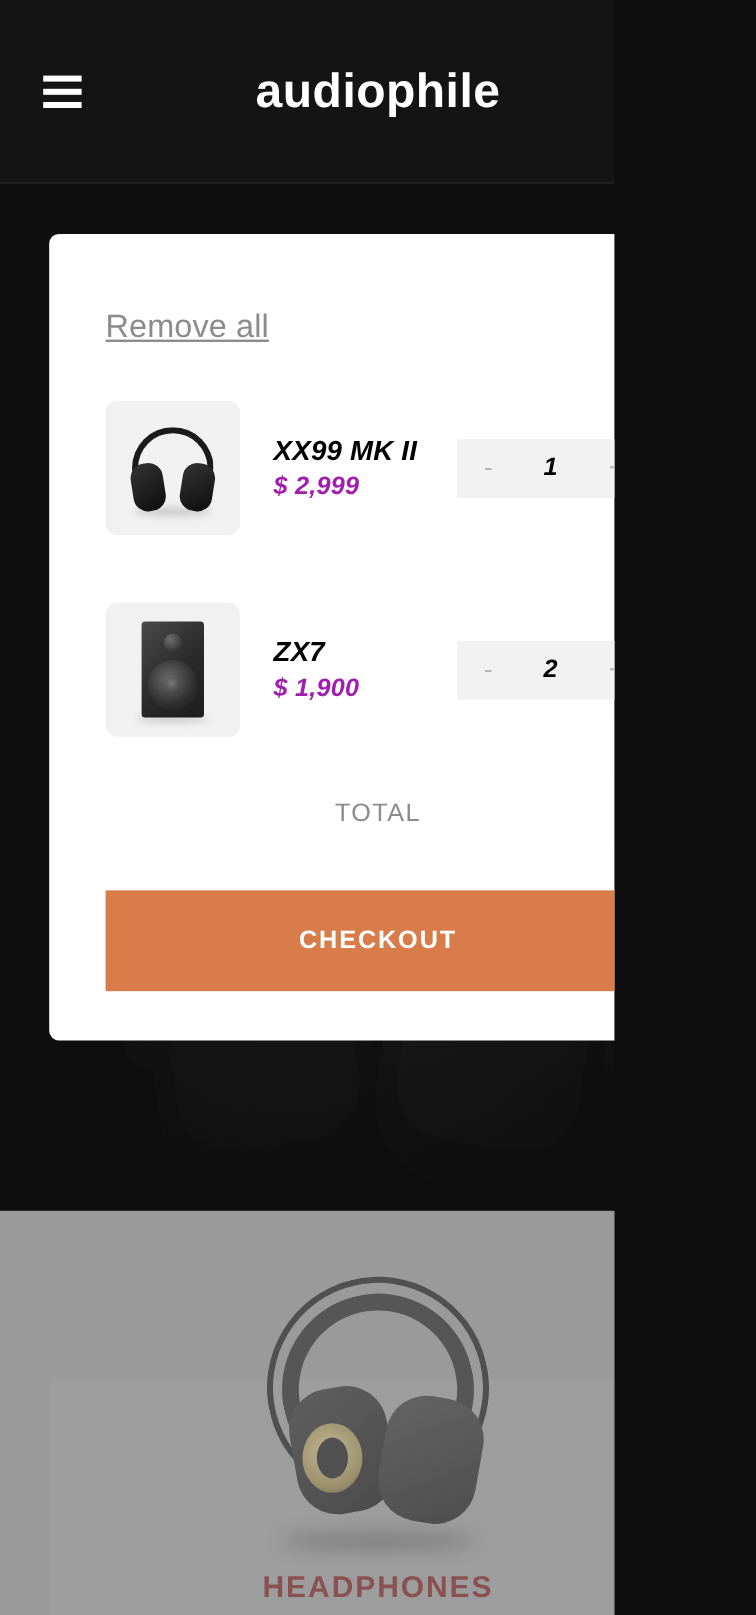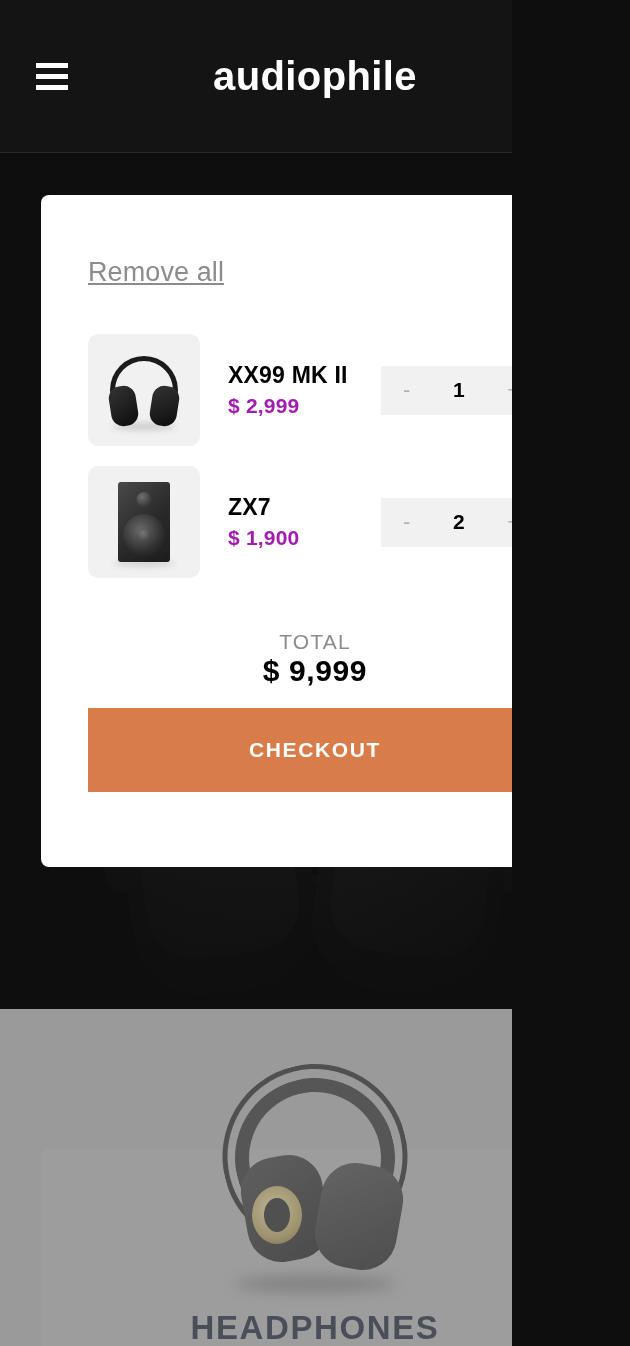--- a/index.html
+++ b/index.html
@@ -77,21 +77,21 @@
     padding:0 47px;
     z-index:30;
   }
   .cart-head { display:flex; align-items:baseline;
                justify-content:space-between; padding-top:62px; }
   .cart-title { font-size:28px; font-weight:bold; color:#000000;
                 letter-spacing:1.2px; }
   .remove-all { font-size:27px; color:#8c8c8c; text-decoration:underline;
                 cursor:pointer; letter-spacing:.1px; }
 
-  .items { margin-top:46px; display:flex; flex-direction:column; gap:20px; }
+  .items { margin-top:46px; display:flex; flex-direction:column; gap:56px;font-style:italic; }
   .item { display:flex; align-items:center; }
 
   .thumb { width:112px; height:112px; border-radius:10px; background:#F1F1F1;
            position:relative; flex:none; overflow:hidden; }
 
   
   .t-hp-band { position:absolute; left:50%; top:22px; transform:translateX(-50%);
                width:68px; height:68px; border-radius:50%;
                border:5px solid #1b1b1b; border-bottom-color:transparent; }
   .t-hp-cup { position:absolute; top:52px; width:27px; height:40px;
@@ -128,21 +128,21 @@
          padding:0 22px; flex:none; }
   .qty-btn { font-size:22px; color:#b3b3b3; cursor:pointer; line-height:1;
              user-select:none; }
   .qty-val { font-size:21px; font-weight:bold; color:#000; }
 
   .total-row { display:flex; align-items:center; justify-content:space-between;
                margin-top:52px;flex-direction:column; }
   .total-label { font-size:21px; color:#8c8c8c; letter-spacing:1.2px; }
   .total-value { font-size:30px; font-weight:bold; color:#000; letter-spacing:.6px; }
 
-  .checkout { margin-top:20px; width:454px; height:84px; background:#D87D4A;
+  .checkout { margin-top:52px; width:454px; height:84px; background:#D87D4A;
               color:#fff; font-size:21px; font-weight:bold; letter-spacing:1.6px;
               display:flex; align-items:center; justify-content:center;
               cursor:pointer; border:none; font-family:inherit; }
 
   
   .categories {
     position:absolute; top:1009px; left:0; width:630px; height:337px;
     background:#9a9a9a; overflow:hidden; z-index:10;
   }
   .cat-card {
@@ -165,21 +165,21 @@
                   background:linear-gradient(150deg,#3d3d3d,#161616); }
   .ci-gold { position:absolute; left:52px; top:122px; width:50px; height:58px;
              border-radius:50%;
              background:radial-gradient(circle at 44% 40%,#d9c98c,#9e8a4d 65%,#5c4f27); }
   .ci-gold::after { content:""; position:absolute; left:50%; top:50%;
              transform:translate(-50%,-50%); width:26px; height:34px;
              border-radius:50%; background:#1b1b1b; }
   .ci-sh { position:absolute; left:34px; right:34px; bottom:2px; height:16px;
            background:rgba(0,0,0,.30); border-radius:50%; filter:blur(7px); }
   .cat-label { position:absolute; left:0; right:0; top:300px; text-align:center;
-               font-size:33px; font-weight:bold; color:#0f172a; letter-spacing:1.6px; }
+               font-size:25px; font-weight:bold; color:#7f1d1d; letter-spacing:1.6px; }
   .cat-veil { position:absolute; inset:0; background:rgba(154,154,154,.42);
               pointer-events:none; }
 </style>
 </head>
 <body>
 
 <div id="app">
 
   <div class="header">
     <div class="hamburger">
@@ -255,21 +255,20 @@
           <span class="qty-btn">-</span>
           <span class="qty-val">2</span>
           <span class="qty-btn">+</span>
         </div>
       </div>
 
     </div>
 
     <div class="total-row">
       <div class="total-label">TOTAL</div>
-      <div class="total-value">$ 9,999</div>
     </div>
 
     <button class="checkout">CHECKOUT</button>
   </div>
 
   <div class="categories">
     <div class="cat-card"></div>
     <div class="cat-img">
       <div class="ci-band"></div>
       <div class="ci-band2"></div>

